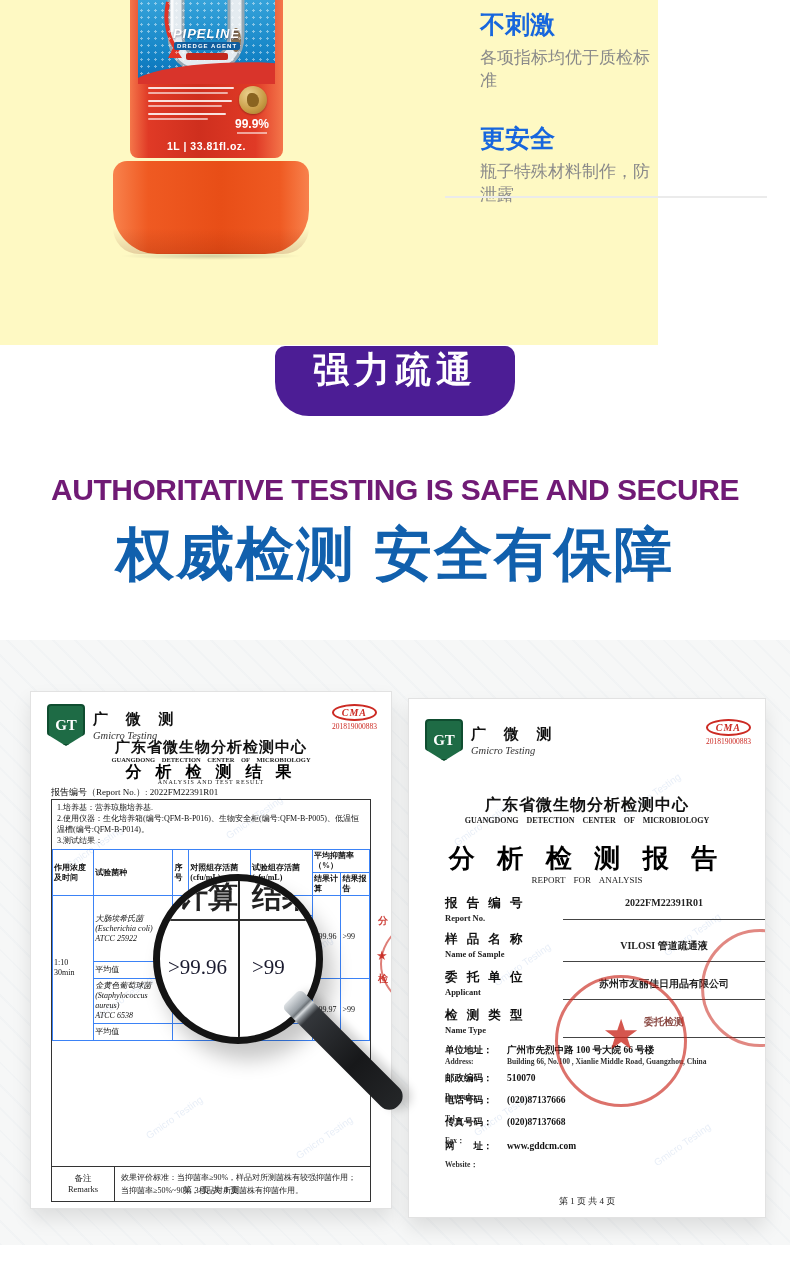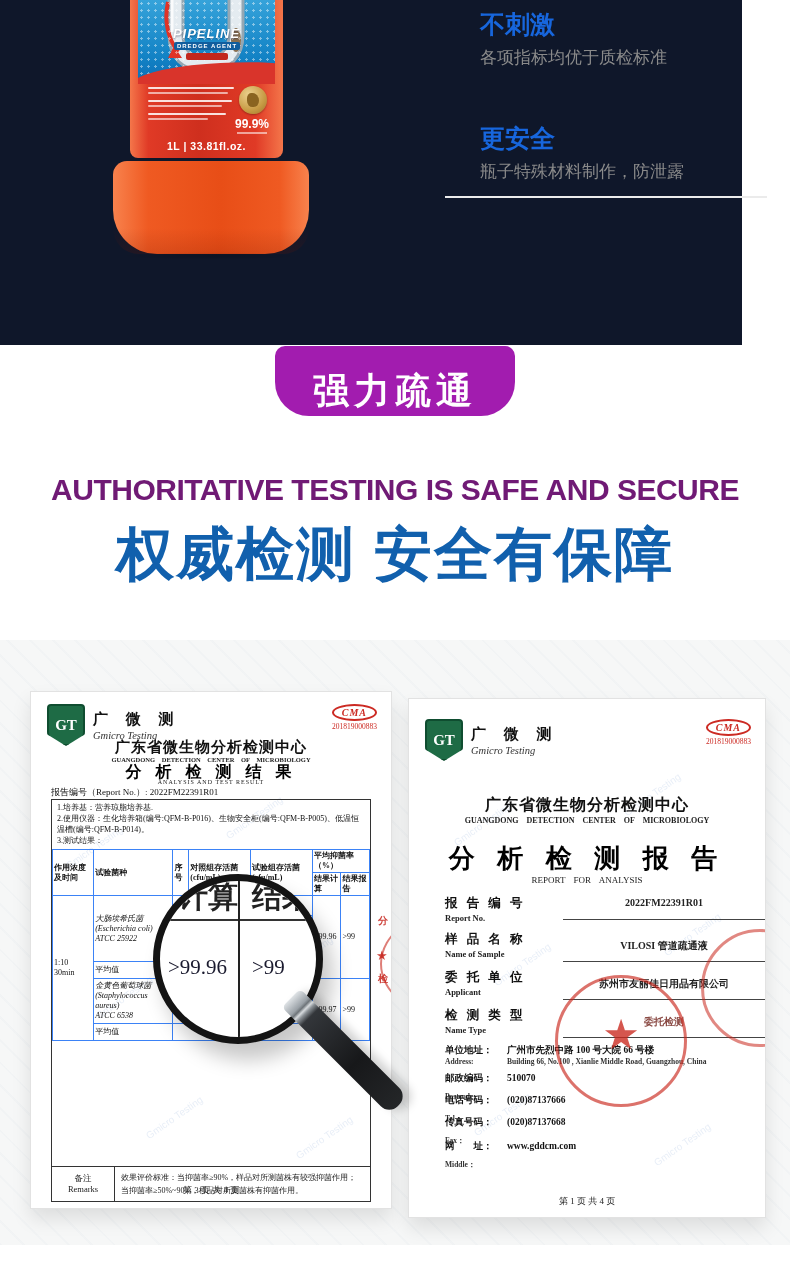--- a/index.html
+++ b/index.html
@@ -1,21 +1,21 @@
 <!DOCTYPE html>
 <html><head>
 <meta charset="utf-8">
 <style>
   html,body{margin:0;padding:0;background:#fff;}
   #page{position:relative;width:790px;height:1283px;margin:0 auto;background:#fff;overflow:hidden;
         font-family:"Liberation Sans",sans-serif;}
   .pre{white-space:pre-line;}
 
   
-  .sec-hero{position:absolute;left:0;top:0;width:742px;height:345px;background:#0f172a;}
+  .sec-hero{position:absolute;left:0;top:0;width:658px;height:345px;background:#fef9c3;}
   .feature-title{position:absolute;left:480px;font-size:25px;font-weight:700;color:#1766dd;}
   .feature-desc{position:absolute;left:480px;font-size:17px;color:#8a8a8a;}
   .feature-divider{position:absolute;left:445px;top:196px;width:322px;height:2px;background:#ebebeb;}
 
   
   .bottle{position:absolute;left:85px;top:0;width:245px;height:258px;}
   .b-body{position:absolute;left:45px;top:0;width:153px;height:158px;border-radius:0 0 8px 8px;
           background:linear-gradient(90deg,#f4764a 0%,#e03a26 12%,#cf2f1e 45%,#e03a26 82%,#f4764a 100%);}
   .b-blue{position:absolute;left:8px;top:0;width:137px;height:84px;overflow:hidden;
           background:linear-gradient(180deg,#36a3da 0%,#1181c4 70%,#0d6db5 100%);}
@@ -38,22 +38,22 @@
   .b-cap{position:absolute;left:28px;top:161px;width:196px;height:93px;border-radius:14px 14px 44px 44px;
          background:linear-gradient(90deg,#f8824d 0%,#ef5a22 18%,#e84e17 55%,#ef5a22 85%,#f8824d 100%);}
   .b-cap::before{content:"";position:absolute;left:10px;top:-5px;right:10px;height:10px;border-radius:8px;
          background:linear-gradient(90deg,#f6temp,#f0temp) ,linear-gradient(90deg,#f79a6b,#ea5520 30%,#ea5520 70%,#f79a6b);}
   .b-cap-shade{position:absolute;left:0;bottom:0;width:100%;height:26px;border-radius:0 0 44px 44px;
          background:linear-gradient(180deg,rgba(0,0,0,0),rgba(120,20,0,.18));}
   .b-shadow{position:absolute;left:34px;top:252px;width:184px;height:8px;border-radius:50%;
          background:radial-gradient(ellipse,rgba(0,0,0,.18),rgba(0,0,0,0) 70%);}
 
   
-  .banner{position:absolute;left:275px;top:346px;width:240px;height:70px;background:#a21caf;
-          border-radius:10px 10px 34px 34px;display:flex;align-items:flex-end;justify-content:center;}
+  .banner{position:absolute;left:275px;top:346px;width:240px;height:70px;background:#4c1d95;
+          border-radius:10px 10px 34px 34px;display:flex;align-items:flex-start;justify-content:center;}
   .banner span{color:#fff;font-size:36px;font-weight:700;letter-spacing:5px;}
 
   
   .headline-en{position:absolute;left:0;top:473px;width:790px;text-align:center;color:#701a75;
                font-size:30px;font-weight:700;letter-spacing:-.5px;white-space:nowrap;}
   .headline-zh{position:absolute;left:0;top:518px;width:790px;text-align:center;color:#1160ad;
                font-size:58px;font-weight:900;letter-spacing:2px;line-height:72px;}
 
   
   .sec-certs{position:absolute;left:0;top:640px;width:790px;height:605px;background:#f6f7f7;
@@ -397,21 +397,21 @@
       <div class="contact-row" style="top:390px">
         <div><span class="k-zh">电话号码：</span><span class="k-val">(020)87137666</span></div>
         <div><span class="k-en">Tel：</span></div>
       </div>
       <div class="contact-row" style="top:412px">
         <div><span class="k-zh">传真号码：</span><span class="k-val">(020)87137668</span></div>
         <div><span class="k-en">Fax：</span></div>
       </div>
       <div class="contact-row" style="top:436px">
         <div><span class="k-zh">网　　址：</span><span class="k-val">www.gddcm.com</span></div>
-        <div><span class="k-en">Middle：</span></div>
+        <div><span class="k-en">Website：</span></div>
       </div>
 
       <div class="c-page" style="top:496px">第 1 页 共 4 页</div>
 
       <div class="seal-main">
         <div class="seal-star">★</div>
       </div>
       <div class="seal-edge"></div>
     </div>
   </div>

